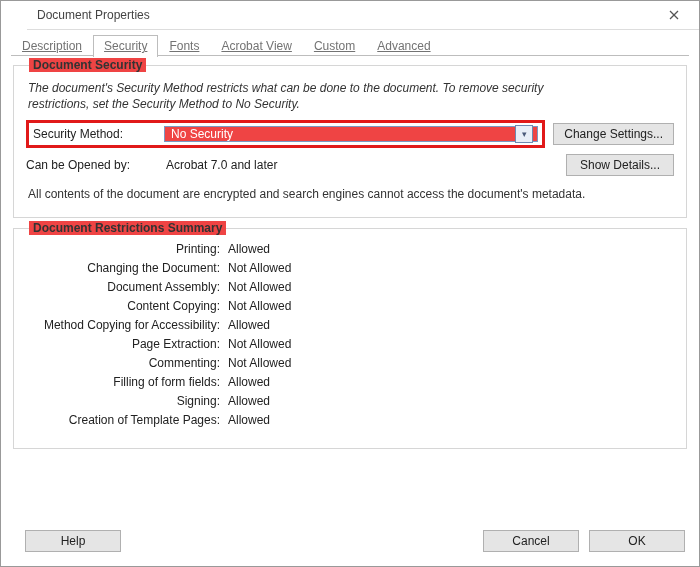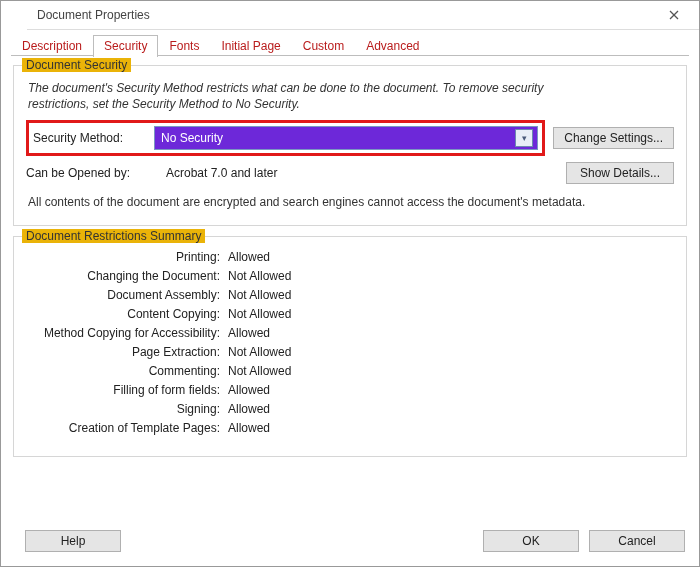--- a/index.html
+++ b/index.html
@@ -49,23 +49,24 @@
     align-items: flex-end;
     padding: 4px 10px 0 10px;
     height: 26px;
     box-sizing: border-box;
   }
   .tab {
     padding: 3px 10px 4px 10px;
     border: 1px solid transparent;
     border-bottom: none;
     margin-right: 0;
-    color: #b91c1c;
+    color: #737373;
     position: relative;
     top: 1px;
+    text-decoration: underline;
   }
   .tab.active {
     border-color: #bdbdbd;
     background: #fff;
     z-index: 2;
   }
   .tabline {
     margin: 0 10px;
     border-top: 1px solid #bdbdbd;
     position: relative;
@@ -81,24 +82,25 @@
   }
   .group {
     border: 1px solid #d6d6d6;
     padding: 8px 12px 12px 12px;
     margin-bottom: 10px;
     position: relative;
   }
   .group-title {
     position: absolute;
     top: -8px;
-    left: 8px;
-    background: #eab308;
+    left: 15px;
+    background: #ef4444;
     padding: 0 4px;
     color: #333;
+    font-weight: bold;
   }
   .desc {
     color: #333;
     line-height: 1.35;
     padding: 6px 2px 8px 2px;
     max-width: 560px;
     font-style: italic;
   }
   .row {
     display: flex;
@@ -128,28 +130,29 @@
     border: 3px solid #e11919;
     padding: 3px 4px;
     display: flex;
     align-items: center;
     flex: 1;
     margin-right: 8px;
   }
   .hl .label-col { width: 105px; }
   .combo {
     flex: 1;
-    height: 24px;
+    height: 16px;
     border: 1px solid #7a97c2;
-    background: #6d28d9;
+    background: #ef4444;
     color: #fff;
     display: flex;
     align-items: center;
     padding: 0 4px 0 6px;
     box-sizing: border-box;
+    margin-left: 10px;
   }
   .combo .val { flex: 1; }
   .combo .chev {
     width: 16px;
     height: 16px;
     background: #e8eef7;
     border: 1px solid #6e88b0;
     display: flex;
     align-items: center;
     justify-content: center;
@@ -198,21 +201,21 @@
         <line x1="1" y1="1" x2="9" y2="9" stroke="#555" stroke-width="1.2"></line>
         <line x1="9" y1="1" x2="1" y2="9" stroke="#555" stroke-width="1.2"></line>
       </svg>
     </div>
   </div>
 
   <div class="tabstrip">
     <div class="tab">Description</div>
     <div class="tab active">Security</div>
     <div class="tab">Fonts</div>
-    <div class="tab">Initial Page</div>
+    <div class="tab">Acrobat View</div>
     <div class="tab">Custom</div>
     <div class="tab">Advanced</div>
   </div>
   <div class="tabline"></div>
 
   <div class="body">
 
     <div class="group">
       <span class="group-title">Document Security</span>
 
@@ -281,17 +284,17 @@
         <span class="k">Creation of Template Pages:</span>
         <span class="v">Allowed</span>
       </div>
     </div>
 
   </div>
 
   <div class="footer">
     <button class="btn">Help</button>
     <span class="spacer"></span>
+    <button class="btn">Cancel</button>
     <button class="btn">OK</button>
-    <button class="btn">Cancel</button>
   </div>
 
 </div>
 
 </body></html>

